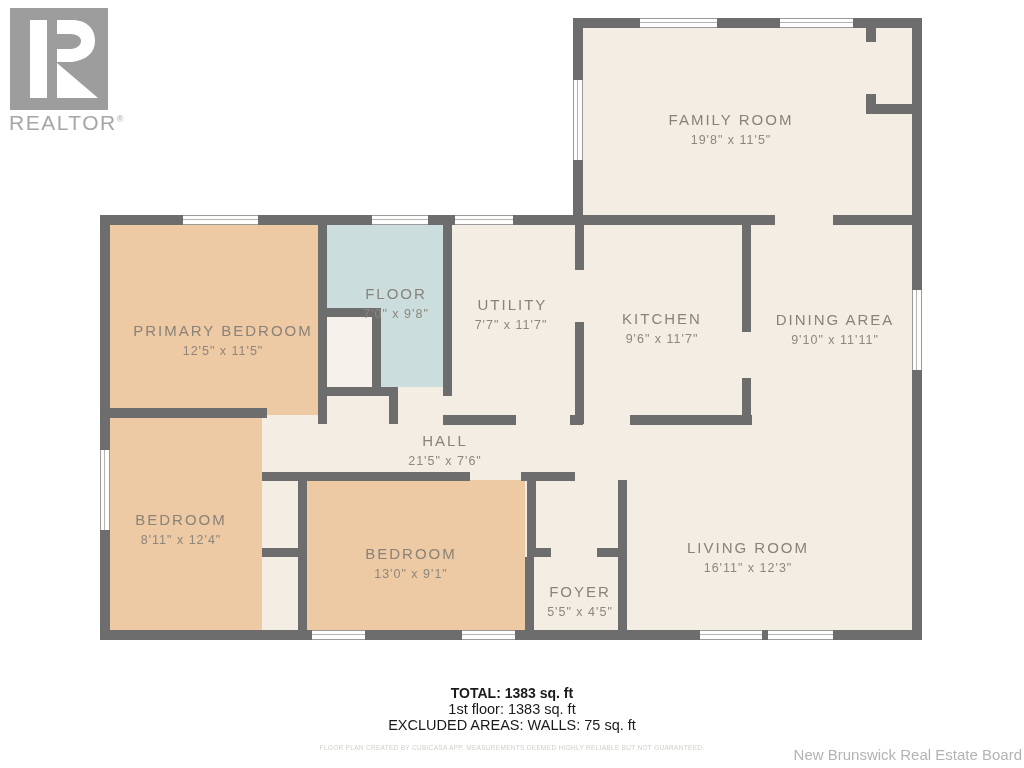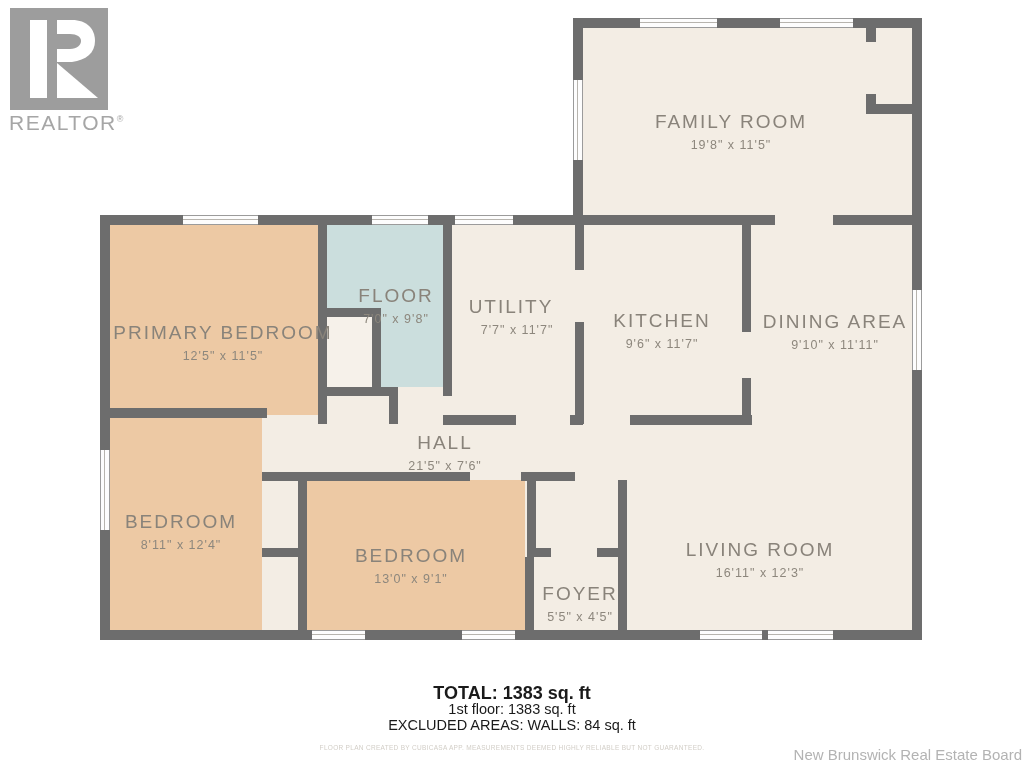--- a/index.html
+++ b/index.html
@@ -4,24 +4,24 @@
 <style>
   html,body{margin:0;padding:0;}
   .page{position:relative;width:1024px;height:768px;background:#ffffff;overflow:hidden;
         font-family:"Liberation Sans",sans-serif;padding-left:8px;}
   .abs{position:absolute;}
   .floor{position:absolute;}
   .w{position:absolute;background:#6d6d6d;}
   .winh{position:absolute;background:linear-gradient(to bottom,#9b9b9b 0,#9b9b9b 1px,#fdfdfd 1px,#fdfdfd 4px,#b7b4ae 4px,#b7b4ae 5px,#fdfdfd 5px,#fdfdfd 9px,#9b9b9b 9px,#9b9b9b 10px);}
   .winv{position:absolute;background:linear-gradient(to right,#9b9b9b 0,#9b9b9b 1px,#fdfdfd 1px,#fdfdfd 4px,#b7b4ae 4px,#b7b4ae 5px,#fdfdfd 5px,#fdfdfd 9px,#9b9b9b 9px,#9b9b9b 10px);}
   .rlabel{position:absolute;transform:translateX(-50%);text-align:center;color:#89837a;white-space:nowrap;}
-  .rname{font-size:19px;letter-spacing:2px;}
+  .rname{font-size:15px;letter-spacing:2px;}
   .rdims{font-size:12.5px;letter-spacing:1px;margin-top:5px;color:#8d877d;}
   .summary{position:absolute;left:0;top:686px;width:1024px;text-align:center;color:#1a1a1a;}
-  .summary .t1{font-size:18px;font-weight:bold;line-height:15px;}
+  .summary .t1{font-size:14px;font-weight:bold;line-height:15px;}
   .summary .t2{font-size:14.5px;line-height:15px;margin-top:1px;}
   .disclaimer{position:absolute;left:0;top:744px;width:1024px;text-align:center;
               font-size:6.5px;letter-spacing:.3px;color:#d2cec7;}
   .board{position:absolute;right:10px;top:746px;font-size:15px;color:#b3b3b3;}
   .logo-text{position:absolute;left:9px;top:111px;font-size:21px;letter-spacing:1.5px;color:#a6a6a6;}
   .logo-text sup{font-size:9px;}
 </style>
 </head>
 <body>
 
@@ -131,26 +131,26 @@
     <div class="rdims">8'11" x 12'4"</div>
   </div>
   <div class="rlabel" style="left:411px;top:545px;">
     <div class="rname">BEDROOM</div>
     <div class="rdims">13'0" x 9'1"</div>
   </div>
   <div class="rlabel" style="left:580px;top:583px;">
     <div class="rname">FOYER</div>
     <div class="rdims">5'5" x 4'5"</div>
   </div>
-  <div class="rlabel" style="left:748px;top:539px;margin-left:12px;">
+  <div class="rlabel" style="left:748px;top:539px;">
     <div class="rname">LIVING ROOM</div>
     <div class="rdims">16'11" x 12'3"</div>
   </div>
 
   <div class="summary">
     <div class="t1">TOTAL: 1383 sq. ft</div>
     <div class="t2">1st floor: 1383 sq. ft</div>
-    <div class="t2">EXCLUDED AREAS: WALLS: 84 sq. ft</div>
+    <div class="t2">EXCLUDED AREAS: WALLS: 75 sq. ft</div>
   </div>
   <div class="disclaimer">FLOOR PLAN CREATED BY CUBICASA APP. MEASUREMENTS DEEMED HIGHLY RELIABLE BUT NOT GUARANTEED.</div>
   <div class="board">New Brunswick Real Estate Board</div>
 
 </div>
 
 </body></html>

